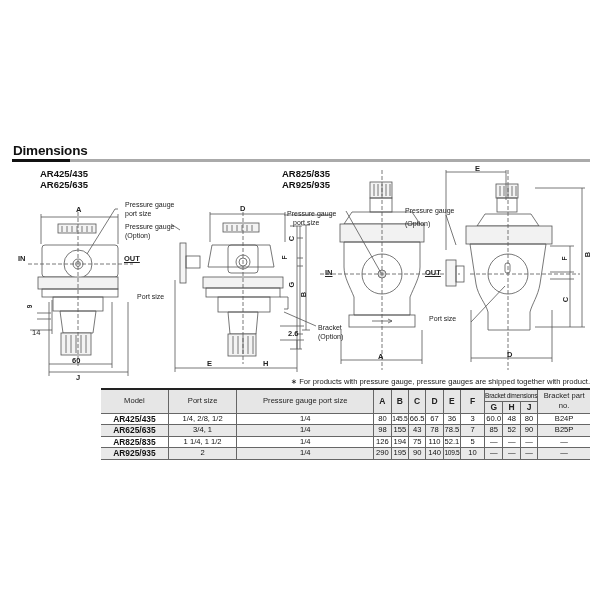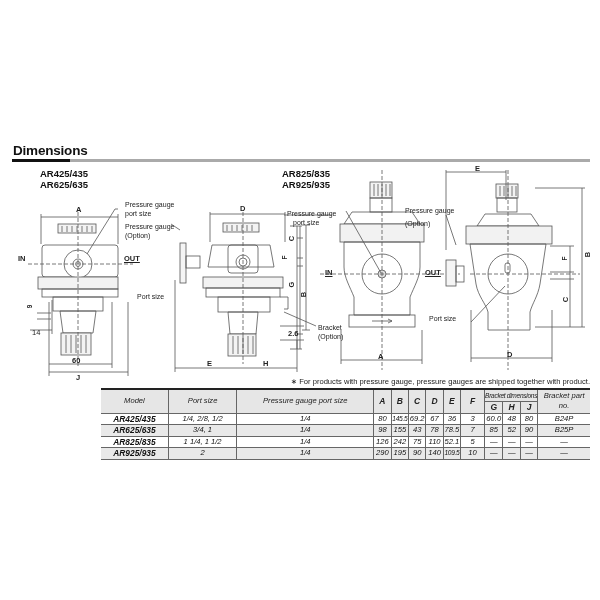--- a/index.html
+++ b/index.html
@@ -6,21 +6,21 @@
   body{width:600px;height:600px;position:relative;overflow:hidden;font-family:"Liberation Sans",sans-serif;color:#111;}
   .abs{position:absolute;}
   .section-title{left:13px;top:143px;font-size:13.5px;font-weight:bold;letter-spacing:-0.2px;}
   .title-rule{left:12px;top:159px;width:578px;height:3px;background:#aaa;}
   .title-rule-dark{left:12px;top:159px;width:58px;height:3px;background:#111;}
   .model-label{font-size:9.5px;font-weight:bold;line-height:11px;}
   .callout{font-size:7px;line-height:8.5px;color:#222;}
   .dimlbl{font-size:7.5px;font-weight:bold;color:#222;}
   .note{right:10px;top:377px;font-size:7.6px;color:#222;}
   svg.drw{position:absolute;left:0;top:0;}
-  table.dims{position:absolute;left:101px;top:388px;width:489px;border-collapse:collapse;font-size:7.6px;text-align:center;font-style:italic;}
+  table.dims{position:absolute;left:101px;top:388px;width:489px;border-collapse:collapse;font-size:7.6px;text-align:center;}
   table.dims th,table.dims td{border:1px solid #666;padding:0;height:10.5px;line-height:10px;}
   table.dims thead th{background:#e6e6e6;font-weight:normal;color:#222;}
   table.dims thead th.big{font-weight:bold;font-size:8.5px;}
   table.dims thead tr.r1 th{height:11px;}
   table.dims{border-top:2px solid #222;border-bottom:1.5px solid #222;}
   table.dims td.mdl{font-weight:bold;font-size:8.4px;}
   table.dims tbody tr.odd td{background:#fff;}
   table.dims tbody tr.even td{background:#e9e9e9;}
   table.dims td:first-child, table.dims th:first-child{border-left:none;}
   table.dims td:last-child, table.dims th:last-child{border-right:none;}
@@ -228,21 +228,21 @@
       <th class="big">J</th>
     </tr>
   </thead>
   <tbody>
     <tr class="odd">
       <td class="mdl">AR425/435</td>
       <td>1/4, 2/8, 1/2</td>
       <td>1/4</td>
       <td>80</td>
       <td class="small">145.5</td>
-      <td>69.2</td>
+      <td>66.5</td>
       <td>67</td>
       <td>36</td>
       <td>3</td>
       <td>60.0</td>
       <td>48</td>
       <td>80</td>
       <td>B24P</td>
     </tr>
     <tr class="even">
       <td class="mdl">AR625/635</td>
@@ -257,21 +257,21 @@
       <td>85</td>
       <td>52</td>
       <td>90</td>
       <td>B25P</td>
     </tr>
     <tr class="odd">
       <td class="mdl">AR825/835</td>
       <td>1 1/4, 1 1/2</td>
       <td>1/4</td>
       <td>126</td>
-      <td>242</td>
+      <td>194</td>
       <td>75</td>
       <td>110</td>
       <td>52.1</td>
       <td>5</td>
       <td>—</td>
       <td>—</td>
       <td>—</td>
       <td>—</td>
     </tr>
     <tr class="even">

